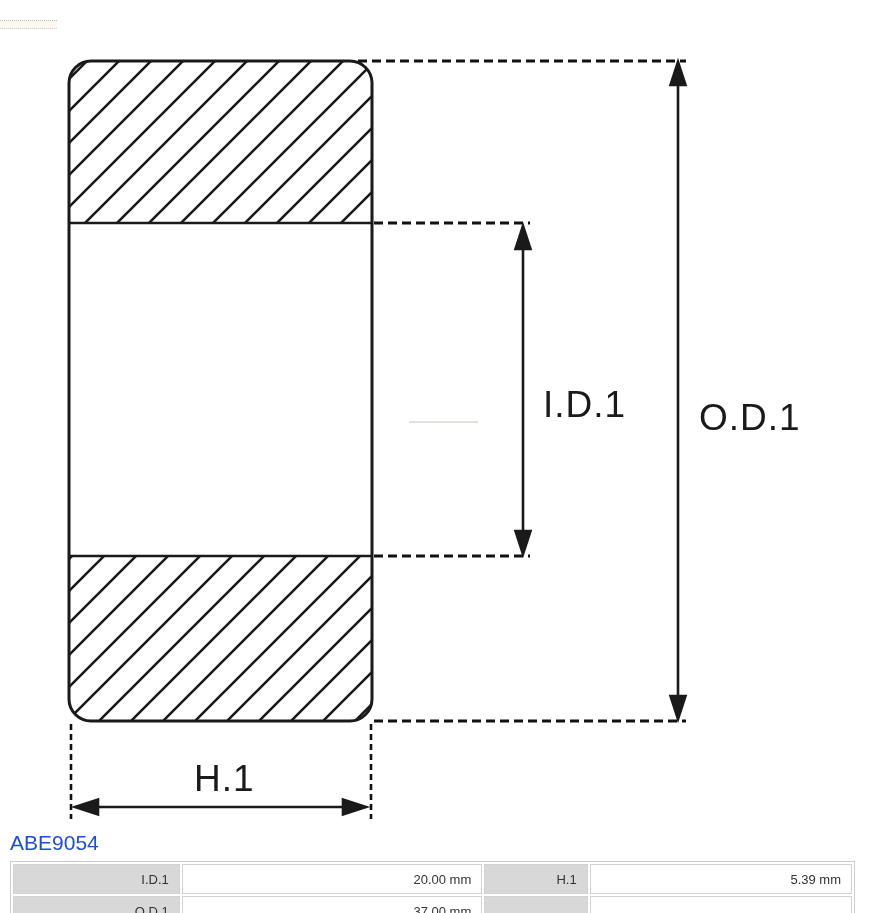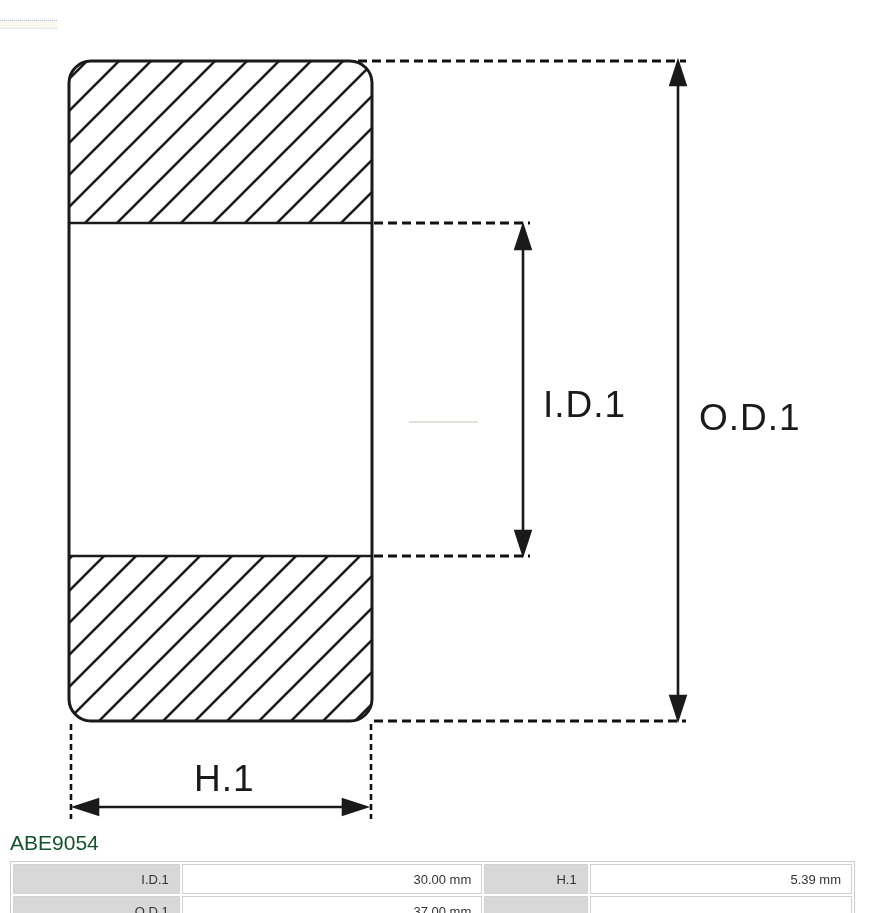--- a/index.html
+++ b/index.html
@@ -17,21 +17,21 @@
   .drawing{position:absolute;left:0;top:0;width:871px;height:808px;}
   .diagram-svg{position:absolute;left:0;top:0;}
   .dim-label{
     position:absolute;color:#1a1a1a;font-size:37px;letter-spacing:1px;
     font-family:"Liberation Sans",sans-serif;white-space:nowrap;line-height:1;
   }
   .lbl-id{left:543px;top:366px;}
   .lbl-od{left:699px;top:379px;}
   .lbl-h{left:194px;top:740px;}
   .part-number{
-    position:absolute;left:10px;top:810px;color:#14532d;font-size:21px;
+    position:absolute;left:10px;top:810px;color:#1d4ed8;font-size:21px;
     font-weight:400;text-decoration:none;line-height:1.2;cursor:pointer;
   }
   .spec-table{
     position:absolute;left:10px;top:841px;width:845px;
     border-collapse:separate;border-spacing:2px;background:#fff;
     border:1px solid #ccc;table-layout:fixed;
     font-size:13px;color:#333;
   }
   .spec-table td{
     height:26px;padding:1px 10px 1px 4px;text-align:right;vertical-align:middle;
@@ -112,21 +112,21 @@
   <table class="spec-table">
     <colgroup>
       <col style="width:166px">
         <col style="width:299px">
       <col style="width:103px">
         <col style="width:261px">
     </colgroup>
     <tbody>
       <tr>
         <td class="lbl">I.D.1</td>
-        <td class="val">30.00 mm</td>
+        <td class="val">20.00 mm</td>
         <td class="lbl">H.1</td>
         <td class="val">5.39 mm</td>
       </tr>
       <tr>
         <td class="lbl">O.D.1</td>
         <td class="val">37.00 mm</td>
         <td class="lbl"></td>
         <td class="val"></td>
       </tr>
     </tbody>

